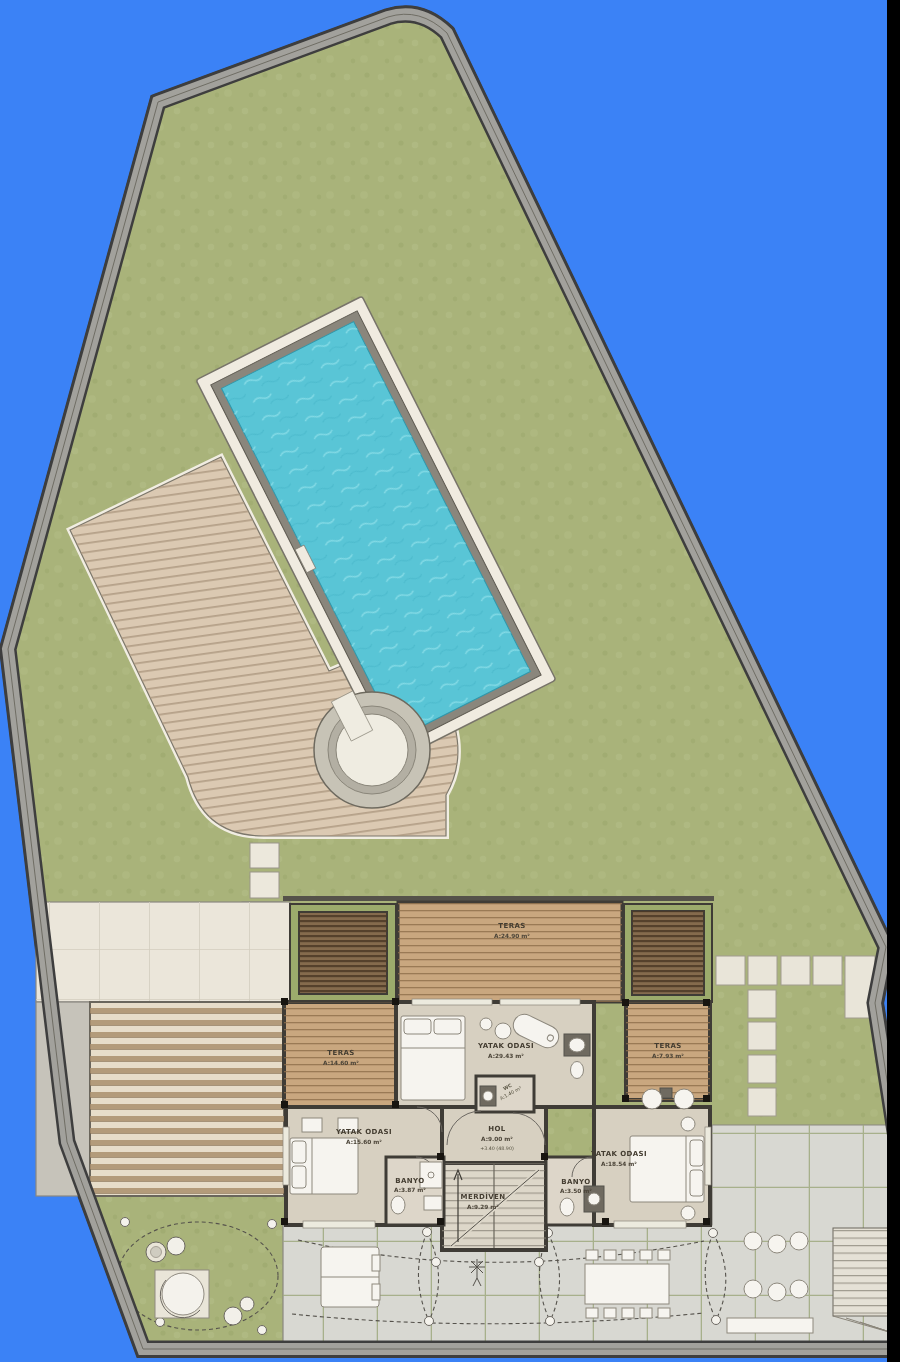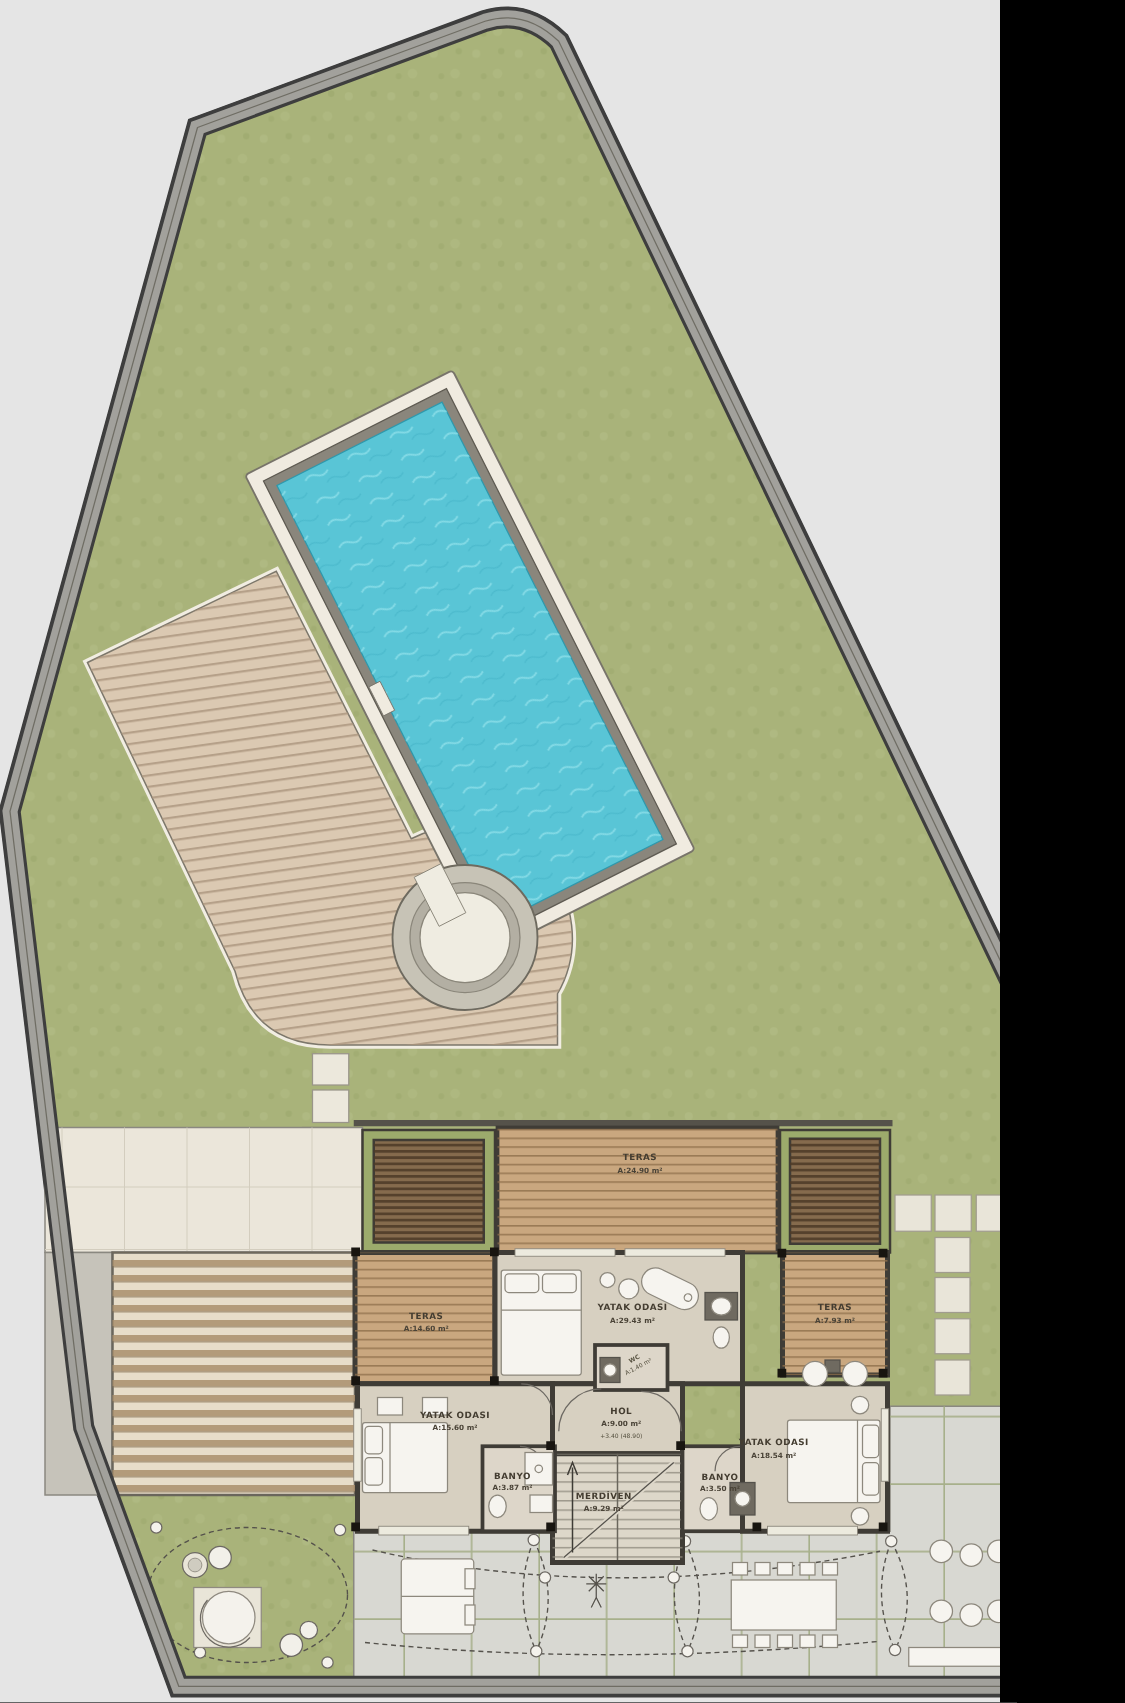--- a/index.html
+++ b/index.html
@@ -1,16 +1,16 @@
 <!DOCTYPE html>
 <html><head>
 <meta charset="utf-8">
 <style>
   html,body{margin:0;padding:0;background:#000;}
-  .stage{position:relative;width:800px;height:1362px;background:#e5e5e5;overflow:hidden;}
+  .stage{position:relative;width:887px;height:1362px;background:#3b82f6;overflow:hidden;}
   svg{position:absolute;left:0;top:0;}
   
   .w2{stroke:#3f3c36;stroke-width:2;}
   .w3{stroke:#3f3c36;stroke-width:3;}
   .w4{stroke:#3f3c36;stroke-width:4;}
   .edge{stroke:#8a8880;stroke-width:1.2;}
   .furn{fill:#f6f4ef;stroke:#8d887d;stroke-width:1;}
   .furnD{fill:#6f6a60;stroke:#55524c;stroke-width:1;}
   .fline{stroke:#8d887d;stroke-width:1;fill:none;}
   .dash{stroke:#55524c;stroke-width:1.1;fill:none;stroke-dasharray:4 3;}

